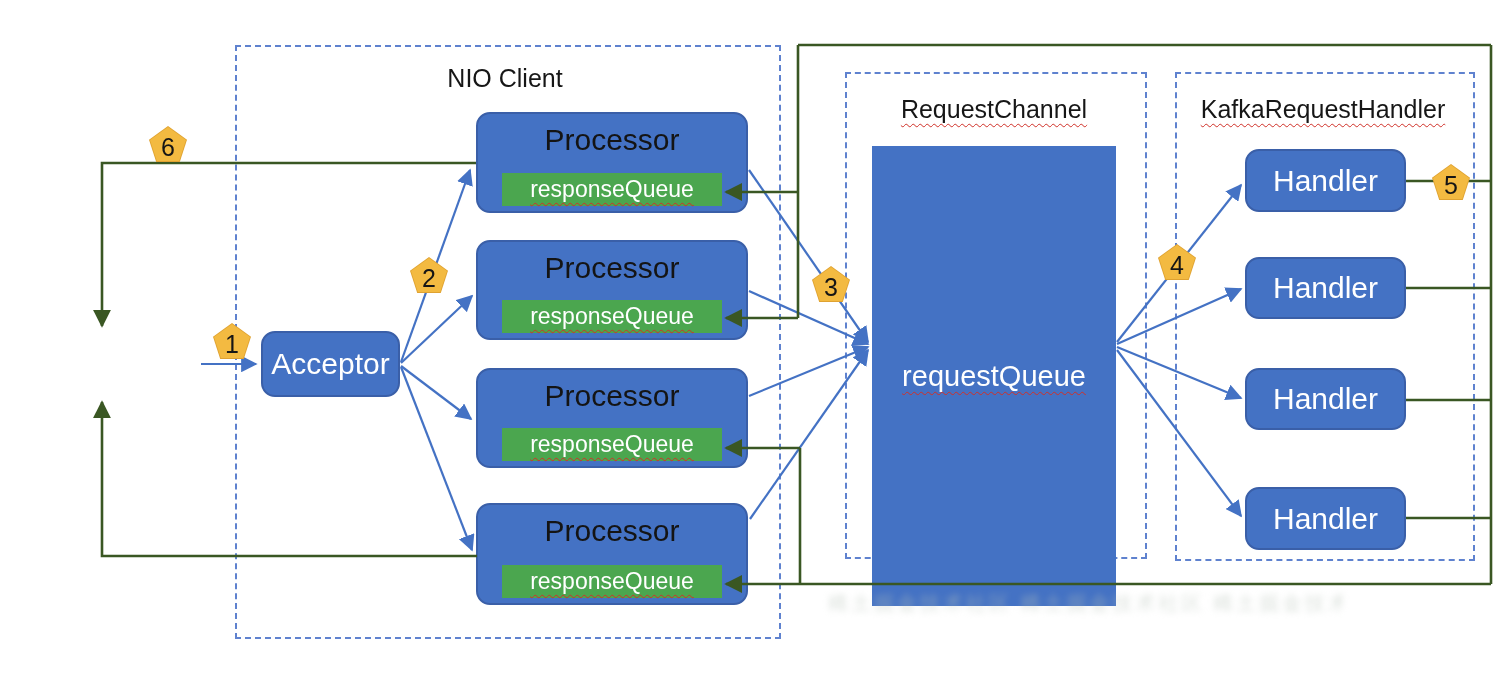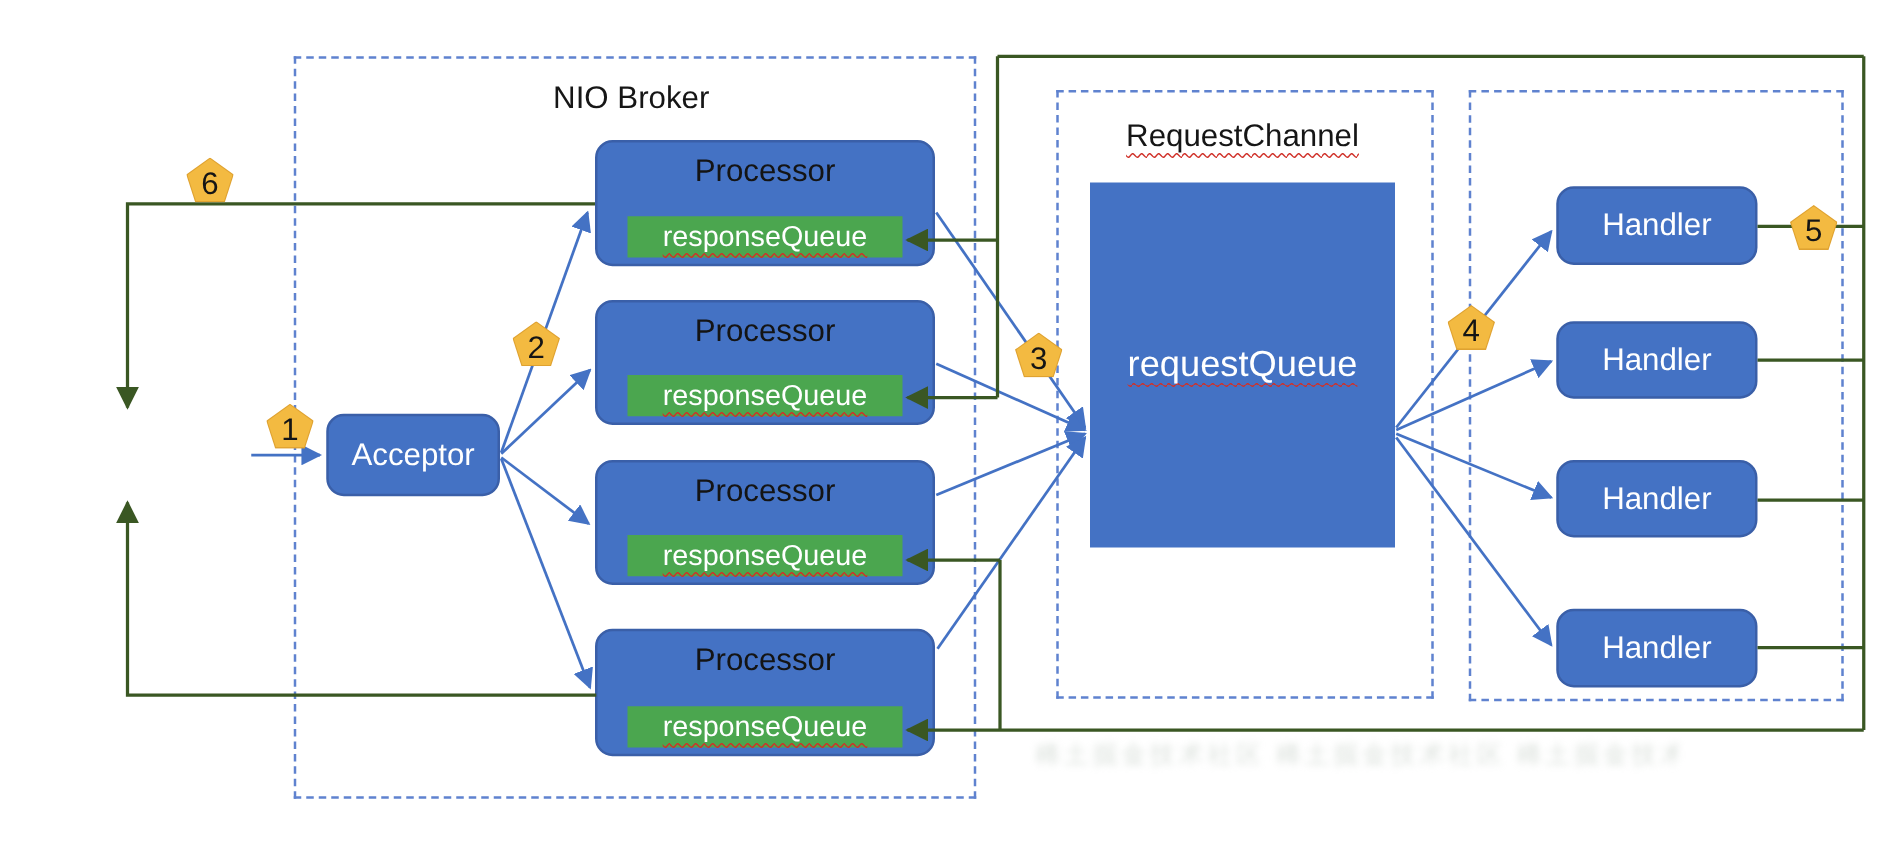--- a/index.html
+++ b/index.html
@@ -7,21 +7,21 @@
   #stage{position:relative;width:1512px;height:688px;background:#ffffff;overflow:hidden;}
 
   
   .dashed-box{position:absolute;border:2px dashed #5f82cf;background:transparent;}
   .group-title{position:absolute;color:#161616;font-size:25px;text-align:center;white-space:nowrap;}
   .squiggle{text-decoration:underline wavy #d03028;text-decoration-thickness:1px;text-underline-offset:5px;text-decoration-skip-ink:none;}
 
   
   .node{position:absolute;background:#4472C4;border:2px solid #3a5fa8;border-radius:14px;
         display:flex;align-items:center;justify-content:center;box-sizing:border-box;}
-  .node .lbl{color:#ffffff;font-size:25px;white-space:nowrap;}
+  .node .lbl{color:#ffffff;font-size:30px;white-space:nowrap;}
   .node.proc{flex-direction:column;justify-content:flex-start;}
   .node.proc .lbl{color:#141414;margin-top:9px;}
   .qbar{position:absolute;left:24px;bottom:5px;width:220px;height:33px;background:#4BA64F;
         display:flex;align-items:center;justify-content:center;}
   .qbar .qlbl{color:#ffffff;font-size:23px;white-space:nowrap;}
   .rq-rect{position:absolute;background:#4472C4;display:flex;align-items:center;justify-content:center;}
   .rq-rect .lbl{color:#ffffff;font-size:29px;white-space:nowrap;}
 
   
   .badge{position:absolute;width:38px;height:36px;
@@ -40,26 +40,27 @@
   .blur-strip{position:absolute;left:828px;top:590px;width:515px;height:24px;overflow:hidden;
               color:#b9c4ba;font-size:20px;letter-spacing:3px;white-space:nowrap;
               filter:blur(3px);opacity:.5;}
 </style>
 </head>
 <body>
 
 <div id="stage">
 
   <div class="dashed-box" style="left:235px;top:45px;width:542px;height:590px;"></div>
-  <div class="group-title" style="left:345px;top:64px;width:320px;">NIO Broker</div>
+  <div class="group-title" style="left:345px;top:64px;width:320px;">NIO Client</div>
 
   <div class="dashed-box" style="left:845px;top:72px;width:298px;height:483px;"></div>
   <div class="group-title squiggle" style="left:844px;top:95px;width:300px;">RequestChannel</div>
 
   <div class="dashed-box" style="left:1175px;top:72px;width:296px;height:485px;"></div>
+  <div class="group-title squiggle" style="left:1173px;top:95px;width:300px;">KafkaRequestHandler</div>
 
 
   <div class="node" style="left:261px;top:331px;width:139px;height:66px;justify-content:center;">
     <span class="lbl">Acceptor</span>
   </div>
 
   <div class="node proc" style="left:476px;top:112px;width:272px;height:101px;">
     <span class="lbl">Processor</span>
     <div class="qbar">
       <span class="qlbl squiggle">responseQueue</span>
@@ -77,21 +78,21 @@
       <span class="qlbl squiggle">responseQueue</span>
     </div>
   </div>
   <div class="node proc" style="left:476px;top:503px;width:272px;height:102px;">
     <span class="lbl">Processor</span>
     <div class="qbar">
       <span class="qlbl squiggle">responseQueue</span>
     </div>
   </div>
 
-  <div class="rq-rect" style="left:872px;top:146px;width:244px;height:292px;">
+  <div class="rq-rect" style="left:872px;top:146px;width:244px;height:460px;">
     <span class="lbl squiggle">requestQueue</span>
   </div>
 
   <div class="node" style="left:1245px;top:149px;width:161px;height:63px;">
     <span class="lbl">Handler</span>
   </div>
   <div class="node" style="left:1245px;top:257px;width:161px;height:62px;">
     <span class="lbl">Handler</span>
   </div>
   <div class="node" style="left:1245px;top:368px;width:161px;height:62px;">

